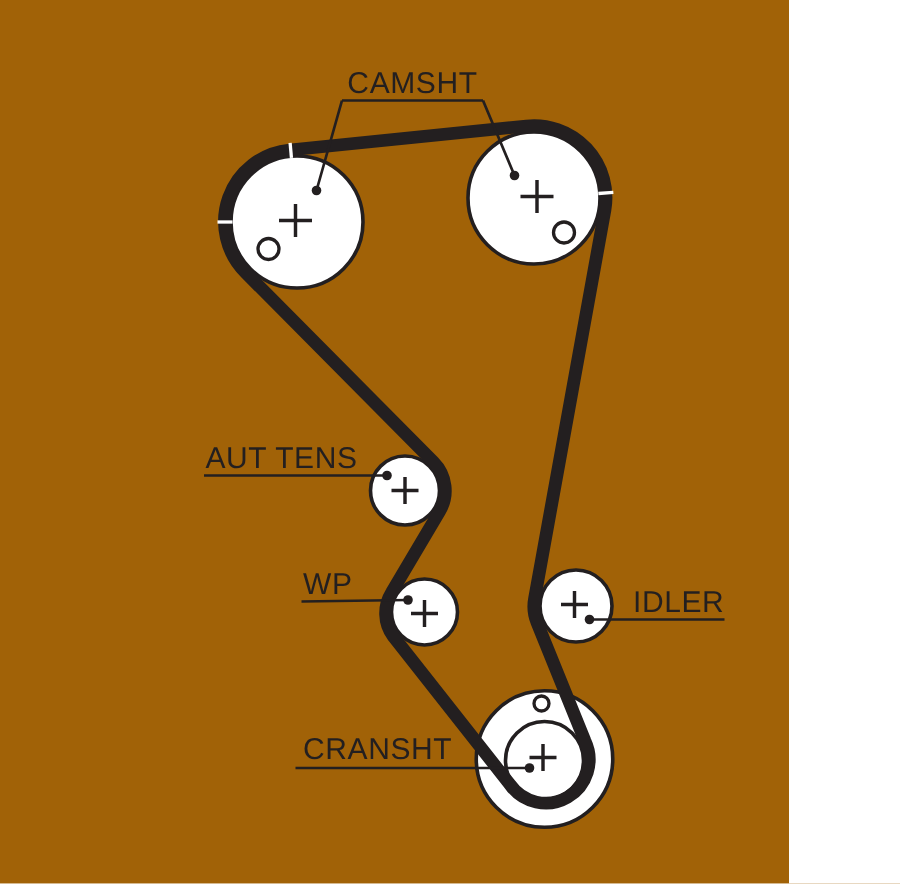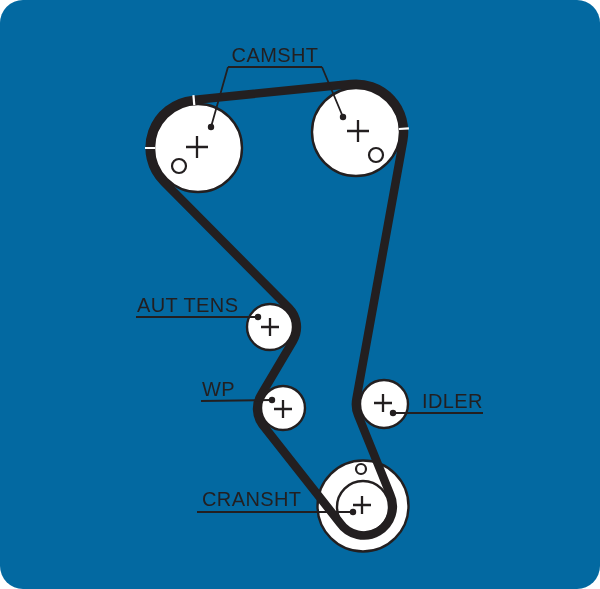--- a/index.html
+++ b/index.html
@@ -1,22 +1,21 @@
 <!DOCTYPE html>
 <html><head>
 <meta charset="utf-8">
 <style>
   html, body { margin: 0; padding: 0; background: #ffffff; }
   .canvas {
     position: relative;
-    width: 600px; height: 589px;
-    background: #0369a1;
+    width: 526px; height: 589px;
+    background: #a16207;
     overflow: hidden;
     font-family: "Liberation Sans", sans-serif;
-    border-radius: 23px;
   }
   svg { display: block; }
   .pulley { fill: #ffffff; stroke: #231f20; stroke-width: 2.4; }
   .belt { fill: none; stroke: #231f20; stroke-width: 8.5; stroke-linejoin: round; }
   .leader { stroke: #231f20; stroke-width: 1.8; fill: none; }
   .dot { fill: #231f20; stroke: none; }
   .cross { stroke: #231f20; stroke-width: 2.3; fill: none; }
   .hole { fill: #ffffff; stroke: #231f20; stroke-width: 2.2; }
   .tick { stroke: #ffffff; stroke-width: 2.2; fill: none; }
   .lbl {

